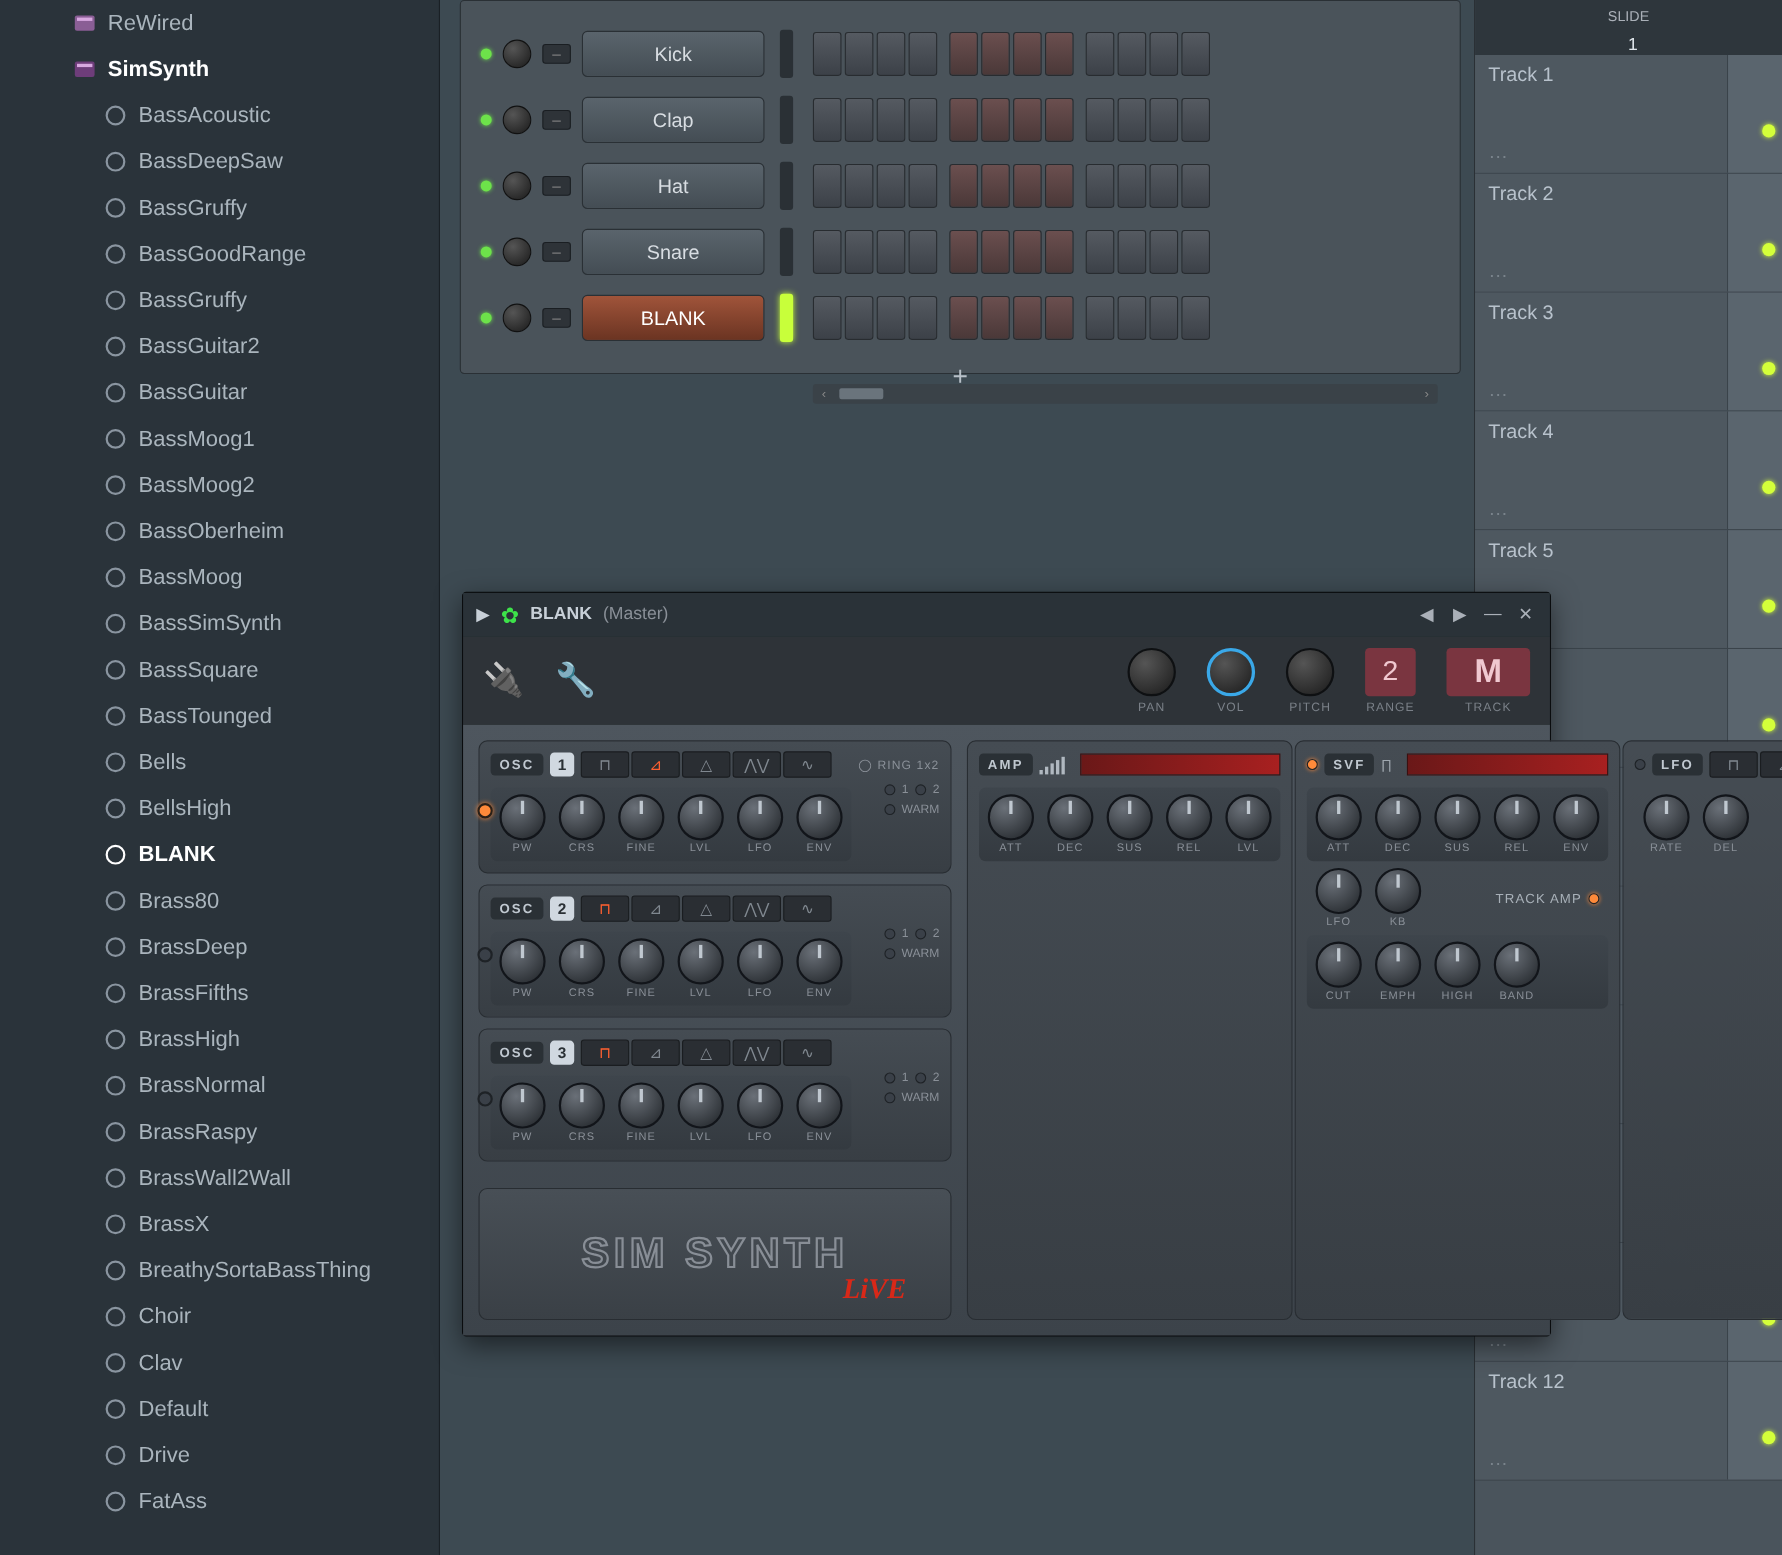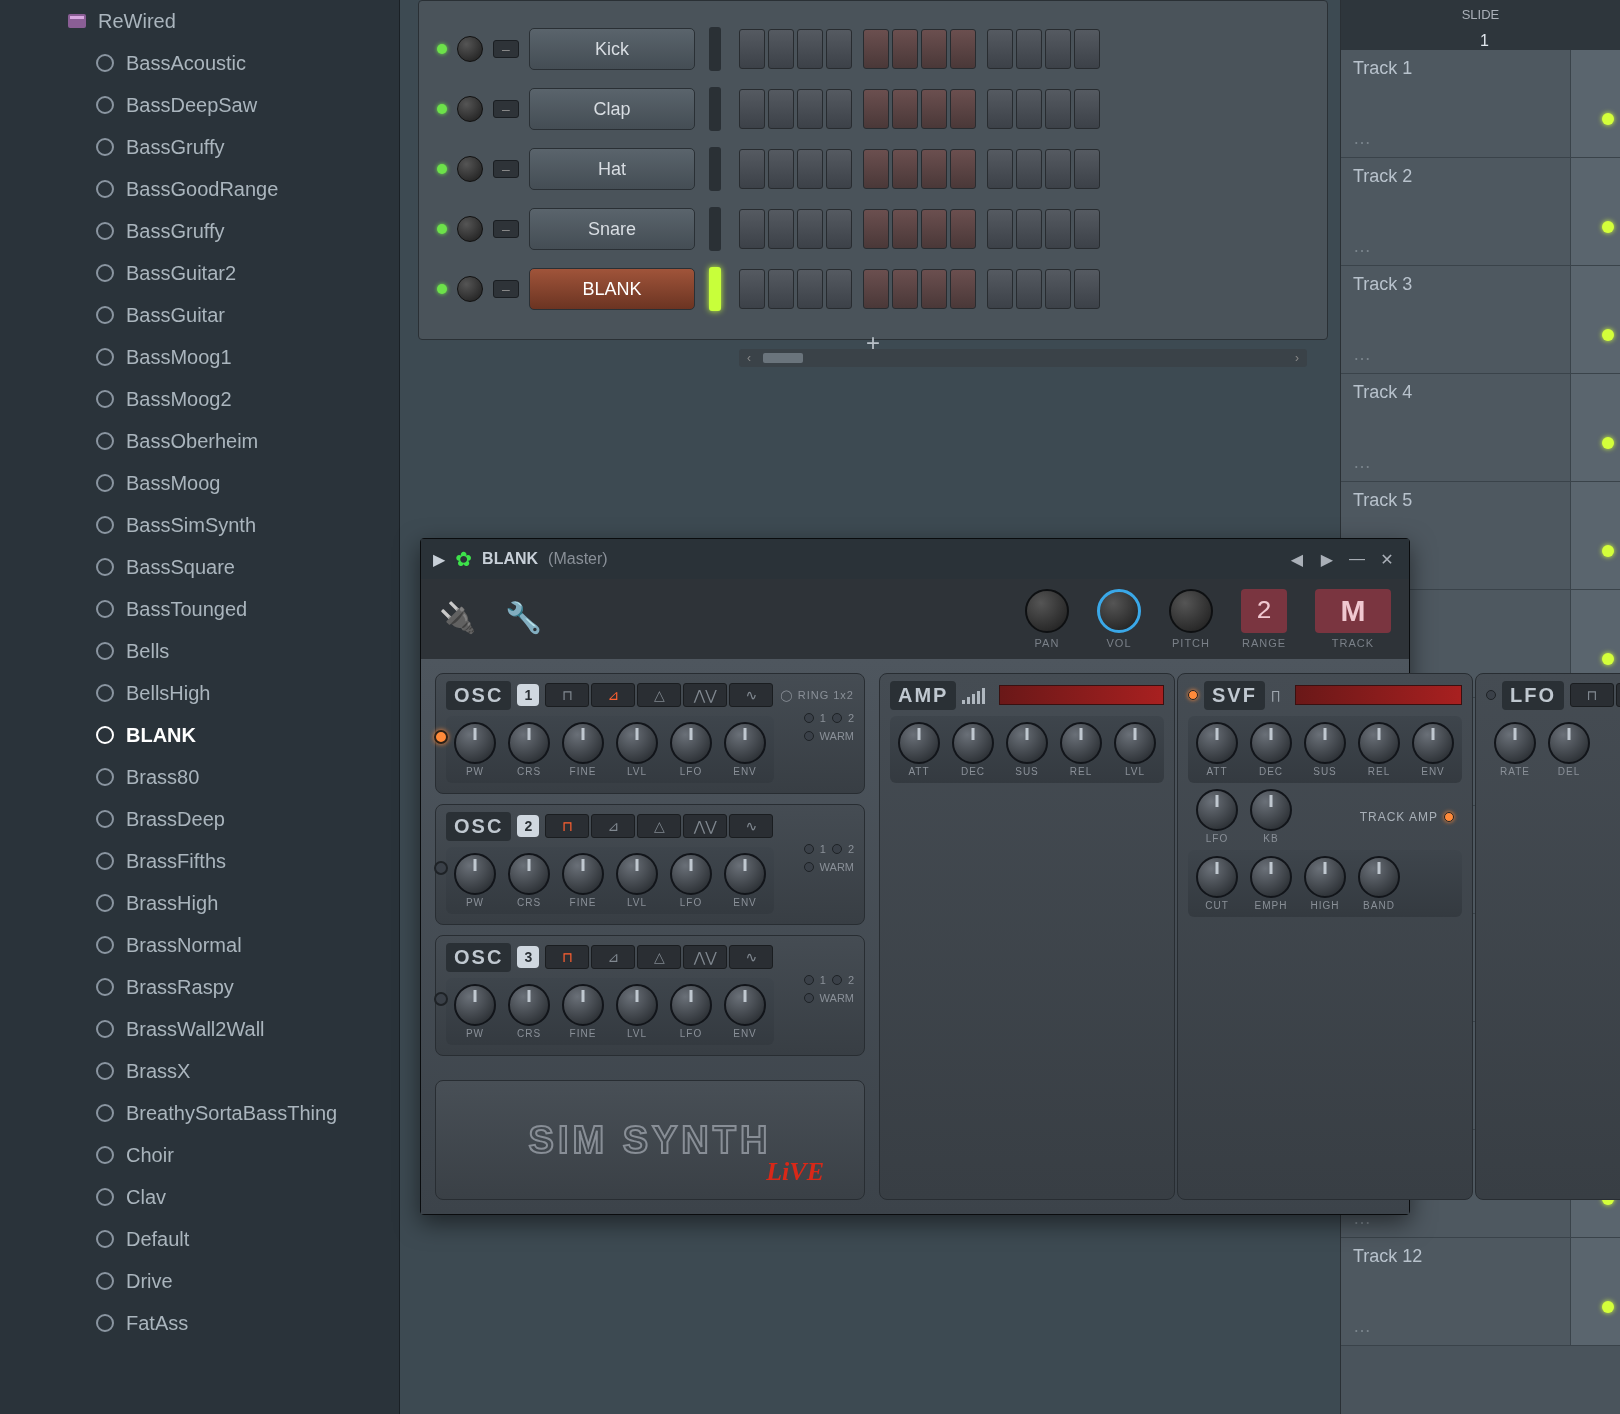--- a/index.html
+++ b/index.html
@@ -332,21 +332,21 @@
     position: relative;
   }
   .sec-header {
     display: flex;
     align-items: center;
     gap: 6px;
     height: 30px;
   }
   .sec-title {
     font-family: Arial, sans-serif;
-    font-size: 20px;
+    font-size: 12px;
     font-weight: bold;
     letter-spacing: 2px;
     color: #c0c8d0;
     background: #2a3035;
     padding: 3px 8px;
     border-radius: 4px;
   }
   .sec-num {
     width: 22px; height: 22px;
     background: #d0d8e0;
@@ -508,20 +508,24 @@
   }
 </style>
 </head>
 <body>
 
 <div class="browser">
   <div id="browser-folders">
       <div class="browser-item folder ">
       <span class="folder-icon "></span>
       <span>ReWired</span>
+    </div>
+      <div class="browser-item folder selected">
+      <span class="folder-icon sel"></span>
+      <span>SimSynth</span>
     </div>
     </div>
   <div id="browser-presets">
       <div class="browser-item preset ">
       <span class="gear-icon "></span>
       <span>BassAcoustic</span>
     </div>
       <div class="browser-item preset ">
       <span class="gear-icon "></span>
       <span>BassDeepSaw</span>

